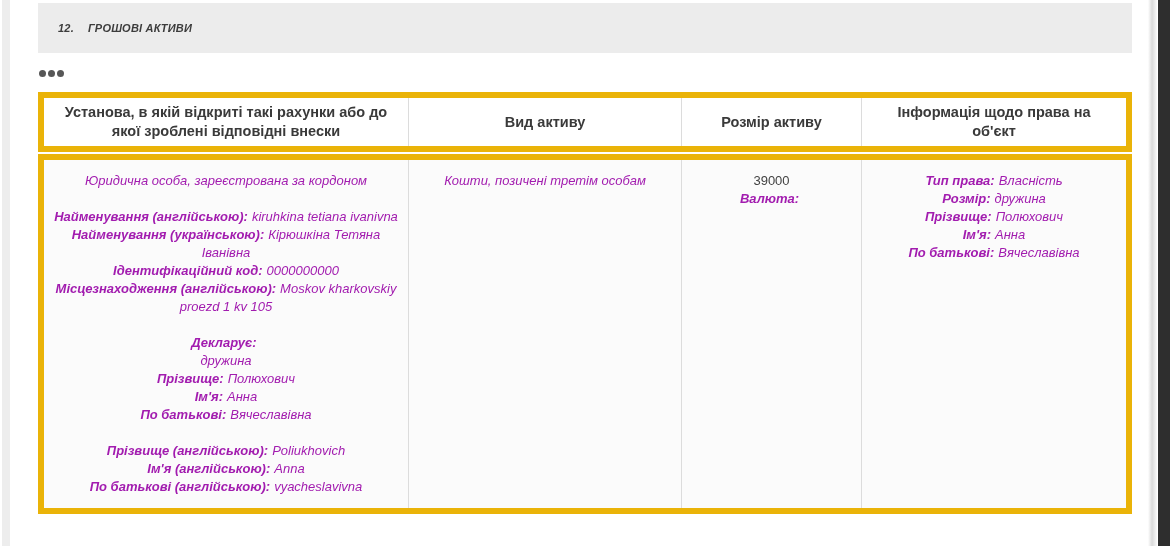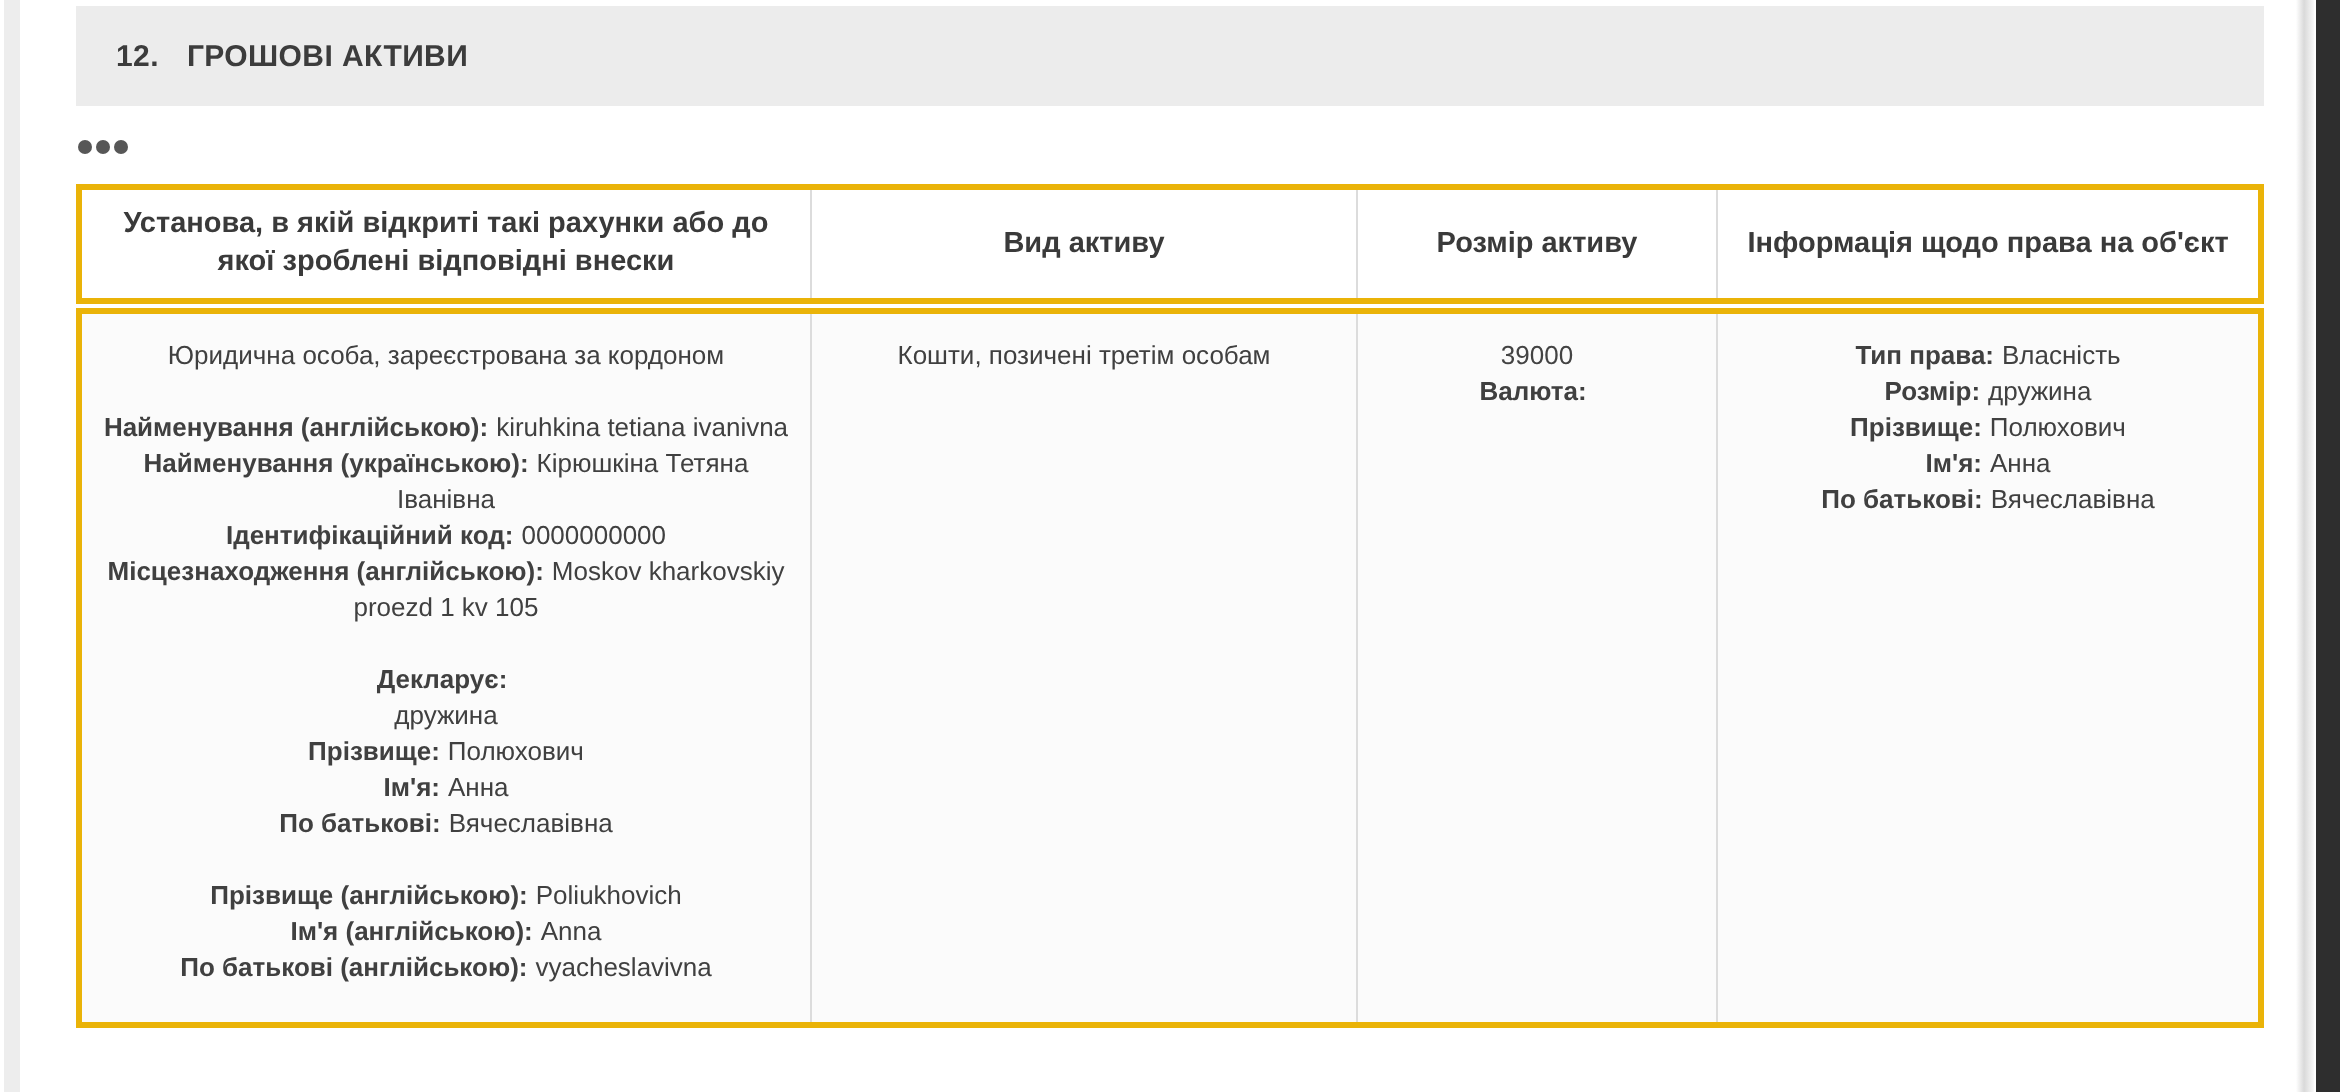--- a/index.html
+++ b/index.html
@@ -26,30 +26,30 @@
     background: #2e2e2e;
   }
 
   .content { position: absolute; left: 38px; top: 0; width: 1094px; }
 
   .section-bar {
     margin-top: 3px; height: 50px; background: #ececec;
     display: flex; align-items: center; padding: 0 20px; box-sizing: border-box;
   }
   .sec-num, .sec-title {
-    font-size: 15px; font-weight: bold; color: #3c3c3c; letter-spacing: 0.2px;
+    font-size: 11px; font-weight: bold; color: #3c3c3c; letter-spacing: 0.2px; font-style: italic;
   }
   .sec-num { margin-right: 14px; }
 
   .dots { margin-top: 17px; margin-left: 1px; display: flex; gap: 2px; height: 7px; }
   .dots i { width: 7px; height: 7px; border-radius: 50%; background: #575757; }
 
   .tbl { margin-top: 15px; }
   .trow {
-    display: flex; border: 3px solid #eab308; background: #ffffff;
+    display: flex; border: 6px solid #eab308; background: #ffffff;
     box-sizing: border-box; width: 1094px;
   }
   .tcell { box-sizing: border-box; }
   .tcell + .tcell { border-left: 1px solid #dcdcdc; }
   .c1 { width: 364px; }
   .c2 { width: 273px; }
   .c3 { width: 180px; }
   .c4 { flex: 1; }
 
   .thead { height: 60px; }
@@ -57,21 +57,21 @@
     display: flex; align-items: center; justify-content: center;
     text-align: center; font-weight: bold; font-size: 14.5px; color: #3a3a3a;
     padding: 0 14px; line-height: 19px;
   }
 
   .tbody { margin-top: 2px; min-height: 360px; background: #fbfbfb; }
   .tbody .tcell { padding: 12px 10px 4px; text-align: center; }
 
   .line {
     font-size: 13px; line-height: 18px;
-    color: #404040; 
+    color: #a21caf; font-style: italic;
   }
   .lbl { font-weight: bold; margin-right: 4px; }
   .plain { color: #434343; font-style: normal; text-align: center; }
   .sp { height: 18px; }
 </style>
 </head>
 <body>
 
 <div class="page">
   <div class="left-strip"></div>

